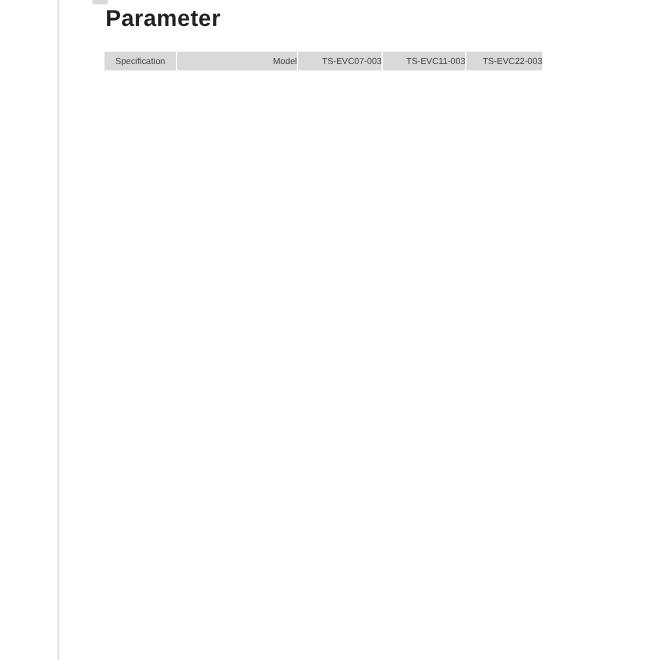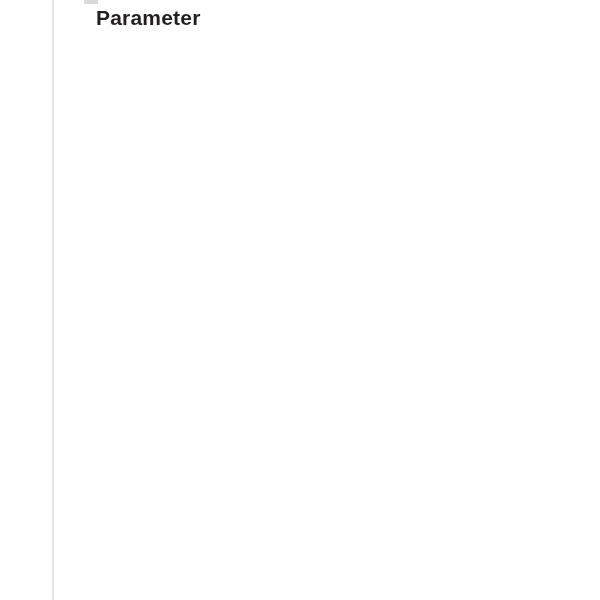--- a/index.html
+++ b/index.html
@@ -65,13 +65,33 @@
   tr.hdr td.cat { background: #d9d9d9; }
 </style>
 </head>
 <body>
 
 <div class="page">
   <div class="margin-rule"></div>
   <div class="top-artifact"></div>
   <div class="page-title">Parameter</div>
 
+  <div class="table-wrap">
+    <table class="spec">
+      <colgroup>
+        <col style="width:65px">
+        <col style="width:110px">
+        <col style="width:77px">
+        <col style="width:76px">
+        <col style="width:70px">
+      </colgroup>
+      <tbody>
+          <tr class="g hdr">
+            <td class="cat">Specification</td>
+            <td class="param">Model</td>
+            <td class="val">TS-EVC07-003</td>
+            <td class="val">TS-EVC11-003</td>
+            <td class="val">TS-EVC22-003</td>
+          </tr>
+        </tbody>
+    </table>
+  </div>
 </div>
 
 </body></html>

